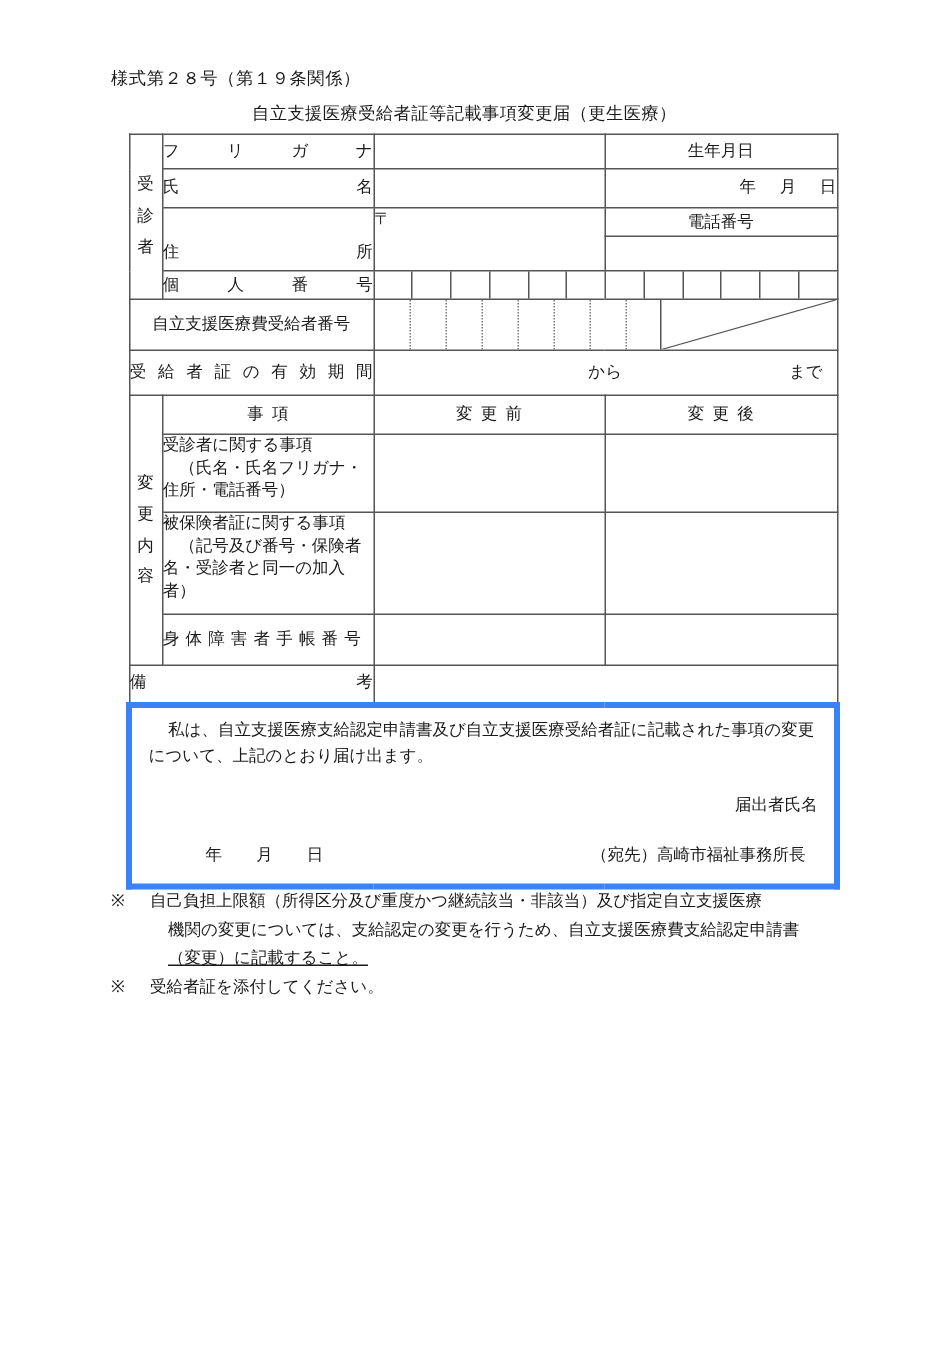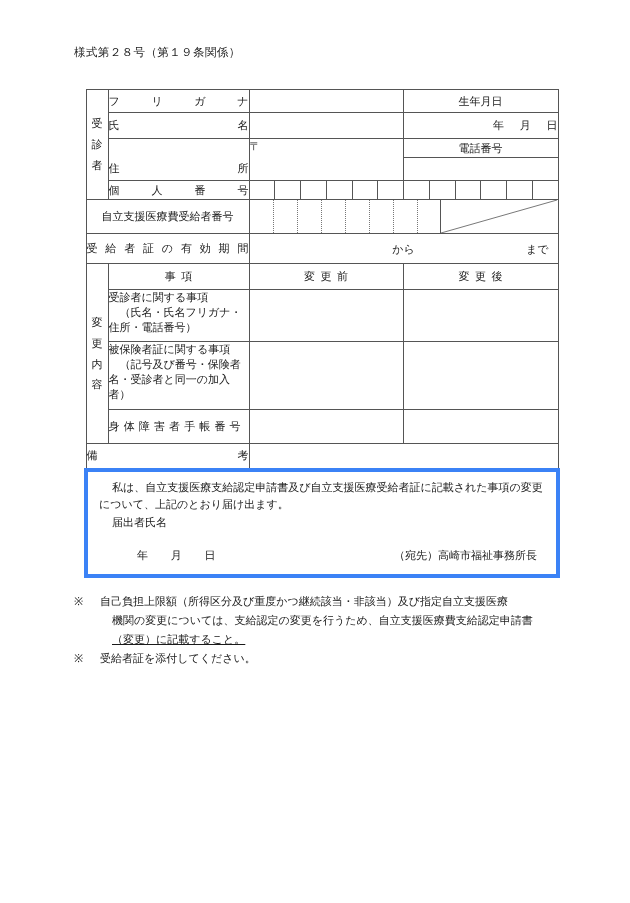--- a/index.html
+++ b/index.html
@@ -144,21 +144,21 @@
   .item .l2 { padding-left: 11px; }
 
   
   .decl td { border: 4px solid #3b82f6; }
   .decl-body {
     padding: 7px 11px 9px 11px;
     font-size: 11px;
     line-height: 1.62;
   }
   .decl-p1 { text-indent: 13px; }
-  .decl-name { padding-left: 13px; }
+  .decl-name { margin-top: 15px; padding-left: 13px; text-align: right; }
   .decl-row {
     margin-top: 15px;
     display: flex;
     justify-content: space-between;
     padding-left: 18px;
   }
   .decl-row .ymd i { font-style: normal; padding-left: 20px; }
   .decl-row .to { padding-right: 8px; }
 
   
@@ -174,20 +174,21 @@
   .note .txt { flex: 1 1 auto; }
   .note .txt .cont { padding-left: 12px; }
   .note .txt .cont2 { padding-left: 12px; text-decoration: underline; }
 </style>
 </head>
 <body>
 
 <div class="page">
 
   <div class="form-no">様式第２８号（第１９条関係）</div>
+  <div class="doc-title">自立支援医療受給者証等記載事項変更届（更生医療）</div>
 
   <table class="tbl">
     <colgroup>
       <col style="width:22px">
       <col style="width:141px">
       <col style="width:154px">
       <col style="width:155px">
     </colgroup>
     <tbody>
 

